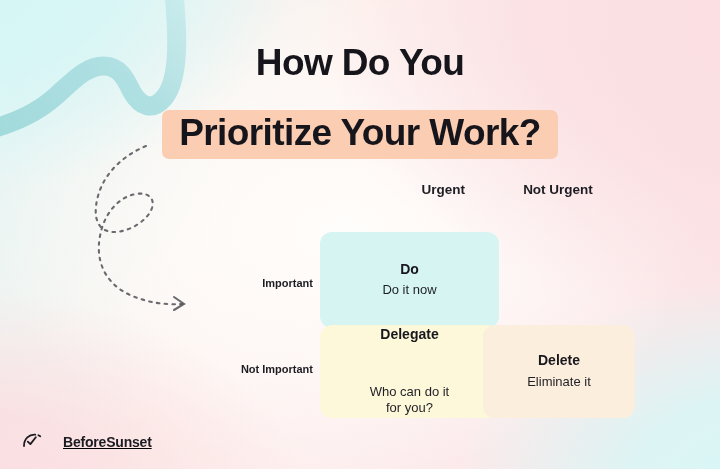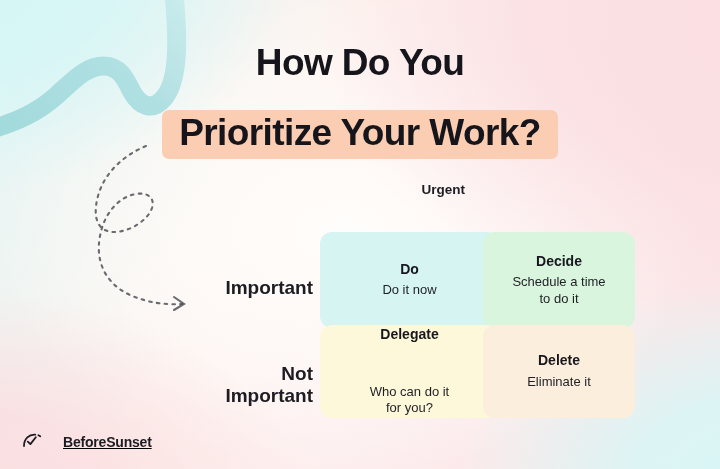--- a/index.html
+++ b/index.html
@@ -118,21 +118,21 @@
 
   .row {
     position: relative;
     height: 119px;
   }
   .row-label {
     position: absolute;
     left: 0;
     width: 118px;
     text-align: right;
-    font-size: 19px;
+    font-size: 11px;
     font-weight: bold;
     color: #1c1c22;
   }
   .row0 .row-label { top: 73px; }
   .row1 .row-label { top: 40px; text-align: right; }
 
   .cell {
     position: absolute;
     border-radius: 12px;
     box-sizing: border-box;
@@ -215,34 +215,31 @@
     <div class="title-line2-wrap">
       <div class="title-highlight"></div>
       <div class="title-line2">Prioritize Your Work?</div>
     </div>
   </div>
 
   <div class="matrix">
 
     <div class="col-headers">
       <div class="col-header c0">Urgent</div>
+      <div class="col-header c1">Not Urgent</div>
     </div>
 
     <div class="row row0">
       <div class="row-label">Important</div>
 
       <div class="cell p0" style="background:#D6F4F2;">
         <div class="cell-title">Do</div>
         <div class="cell-desc">Do it now</div>
       </div>
 
-      <div class="cell p1" style="background:#D9F5DD;">
-        <div class="cell-title">Decide</div>
-        <div class="cell-desc" style="max-width:104px;">Schedule a time to do it</div>
-      </div>
     </div>
 
     <div class="row row1">
       <div class="row-label">Not Important</div>
 
       <div class="cell p0" style="background:#FCF8D9;">
         <div class="cell-title">Delegate</div>
         <div class="cell-desc" style="max-width:98px;margin-top:36px;">Who can do it for you?</div>
       </div>
 

